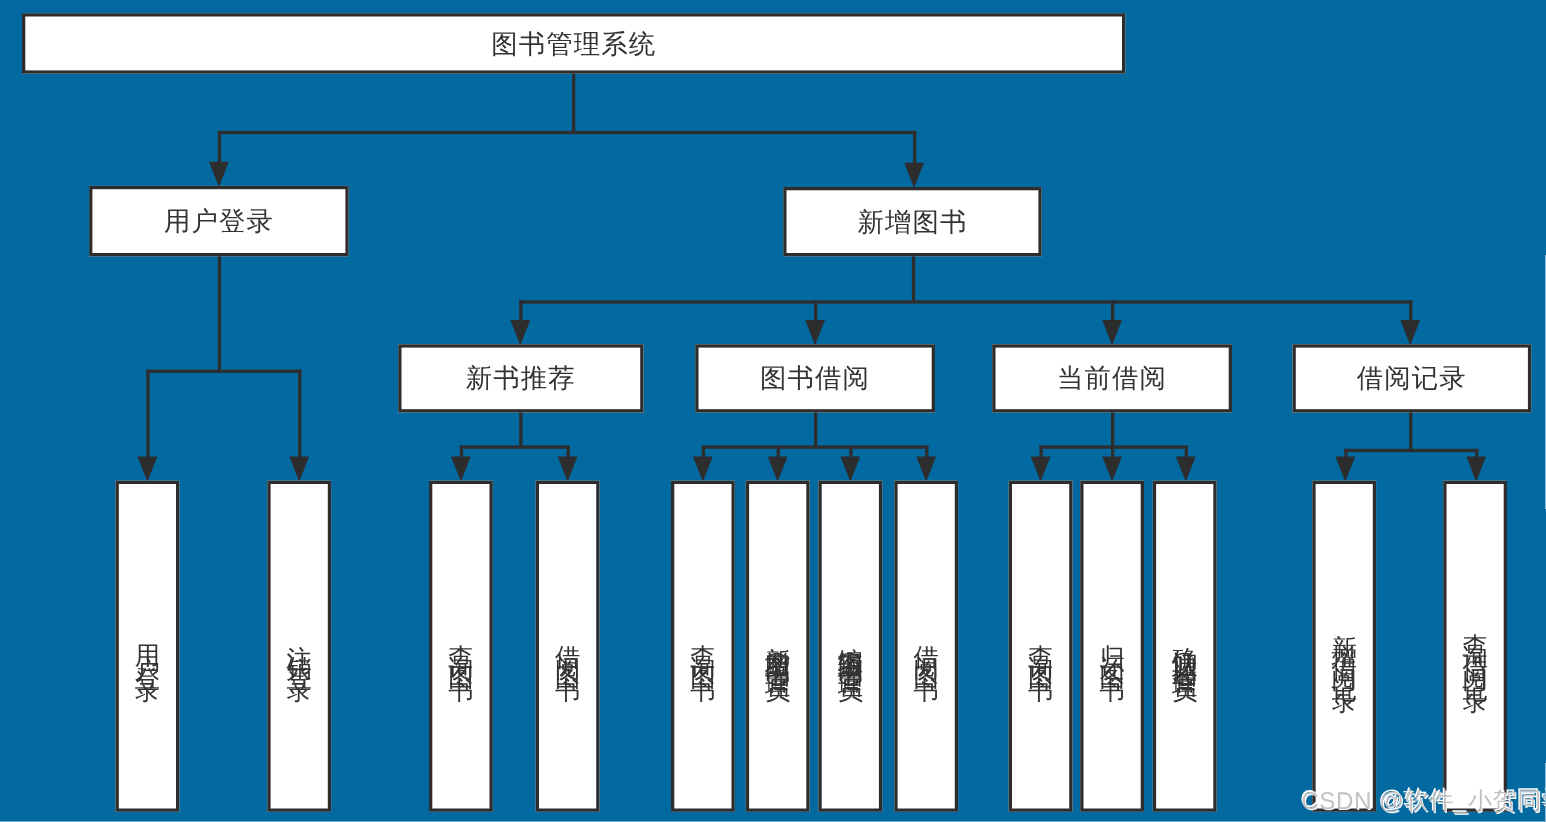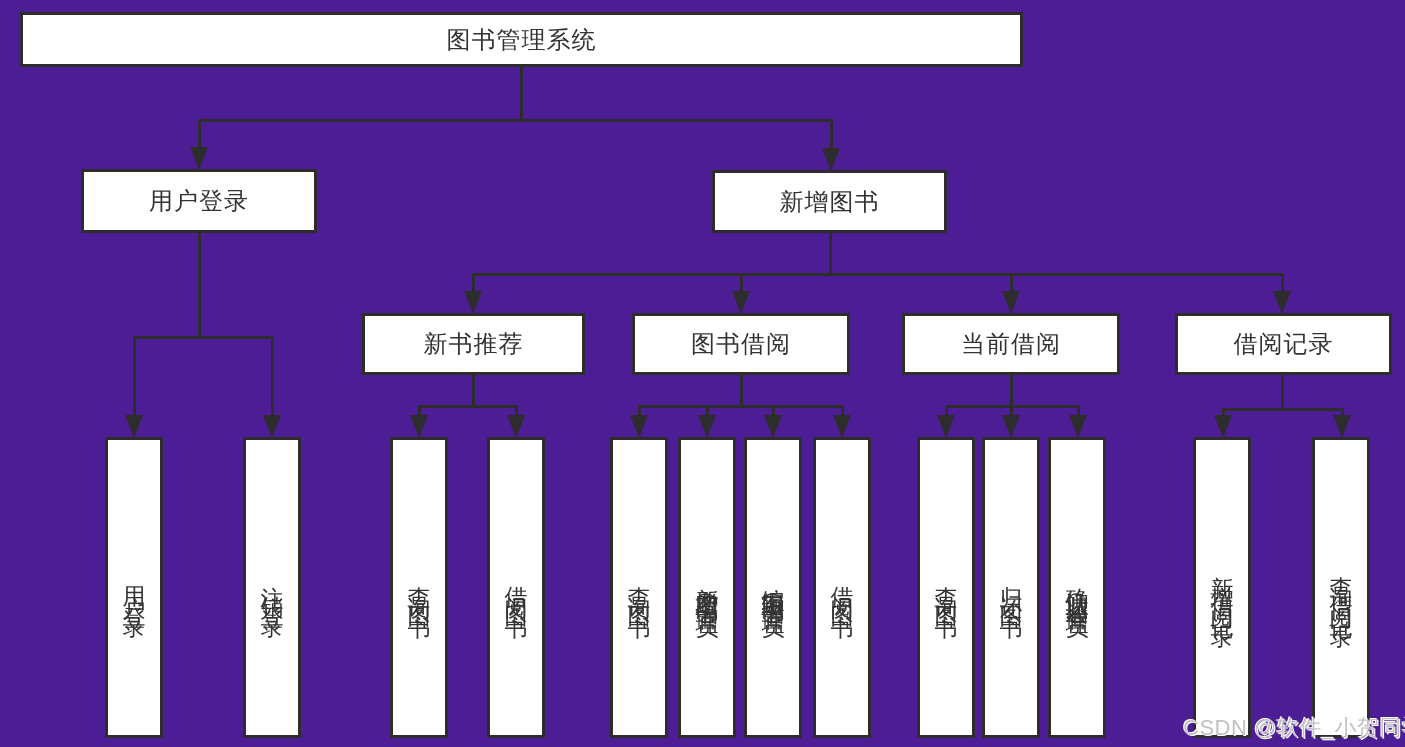--- a/index.html
+++ b/index.html
@@ -1,19 +1,19 @@
 <!DOCTYPE html>
 <html><head>
 <meta charset="utf-8">
 <style>
   html,body{margin:0;padding:0;background:#ffffff;}
   #canvas{
     position:relative;
     width:1405px;height:747px;
-    background:#4c1d95;
+    background:#0369a1;
     font-family:"Liberation Sans","DejaVu Sans",sans-serif;
     overflow:hidden;
   }
   .box{
     position:absolute;
     box-sizing:border-box;
     border:3px solid #2d2d2d;
     background:#ffffff;
     display:flex;align-items:center;justify-content:center;
     color:#333333;

